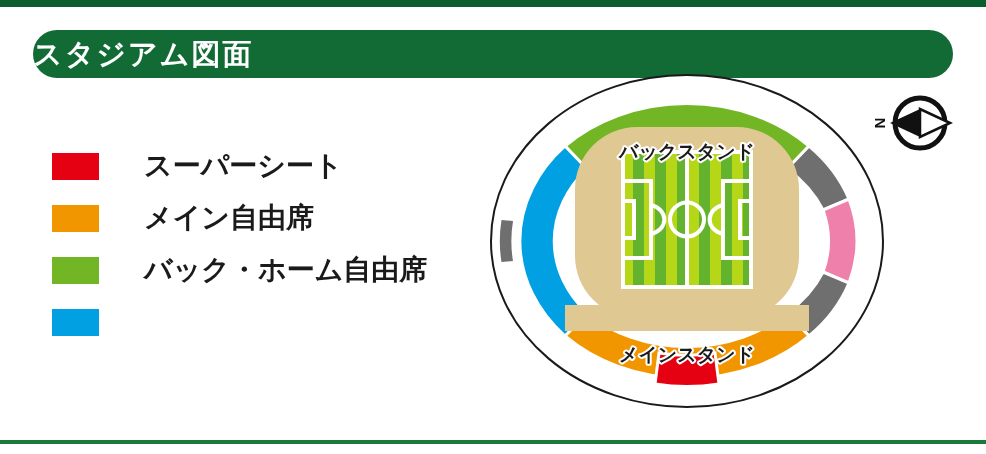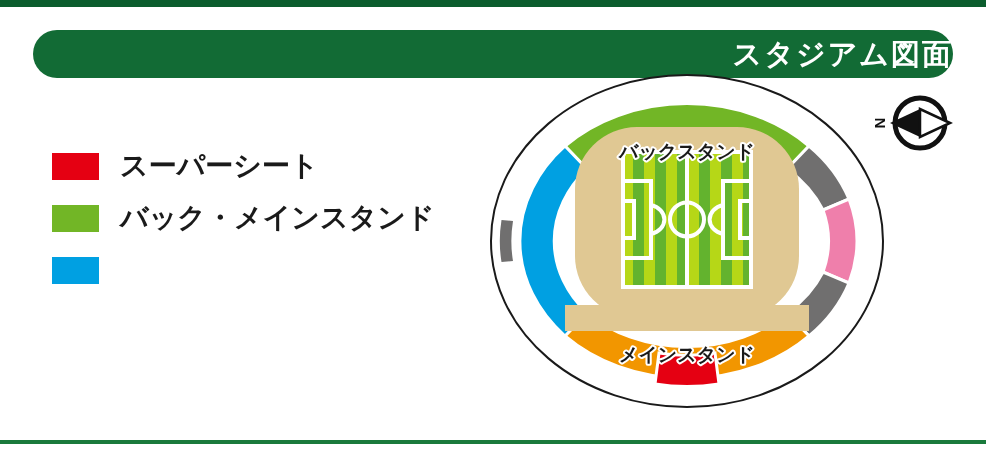--- a/index.html
+++ b/index.html
@@ -32,39 +32,40 @@
   }
   
   .title-bar {
     position: absolute;
     left: 33px; top: 30px;
     width: 920px; height: 48px;
     background: #126b35;
     border-radius: 24px;
     display: flex;
     align-items: center;
-    justify-content: flex-end;
+    justify-content: flex-start;
   }
   .title-text {
     color: #ffffff;
     font-size: 29px;
     font-weight: bold;
     letter-spacing: 2px;
     line-height: 1;
   }
   
   .legend {
     position: absolute;
     left: 52px; top: 140px;
     width: 420px;
   }
   .legend-row {
     display: flex;
     align-items: center;
     height: 52px;
+    gap: 24px;
   }
   .legend-swatch {
     width: 47px;
     height: 27px;
     flex: 0 0 auto;
   }
   .legend-label {
     margin-left: 21px;
     font-size: 28px;
     font-weight: bold;
@@ -112,24 +113,28 @@
     <span class="title-text">スタジアム図面</span>
   </div>
 
   <div class="legend">
 
     <div class="legend-row">
       <span class="legend-swatch" style="background:#e50012"></span>
       <span class="legend-label">スーパーシート</span>
     </div>
 
+    <div class="legend-row">
+      <span class="legend-swatch" style="background:#f29600"></span>
+      <span class="legend-label">メイン自由席</span>
+    </div>
 
     <div class="legend-row">
       <span class="legend-swatch" style="background:#72b626"></span>
-      <span class="legend-label">バック・メインスタンド</span>
+      <span class="legend-label">バック・ホーム自由席</span>
     </div>
 
     <div class="legend-row">
       <span class="legend-swatch" style="background:#00a0e2"></span>
     </div>
 
 
   </div>
 
   <div class="stadium">

